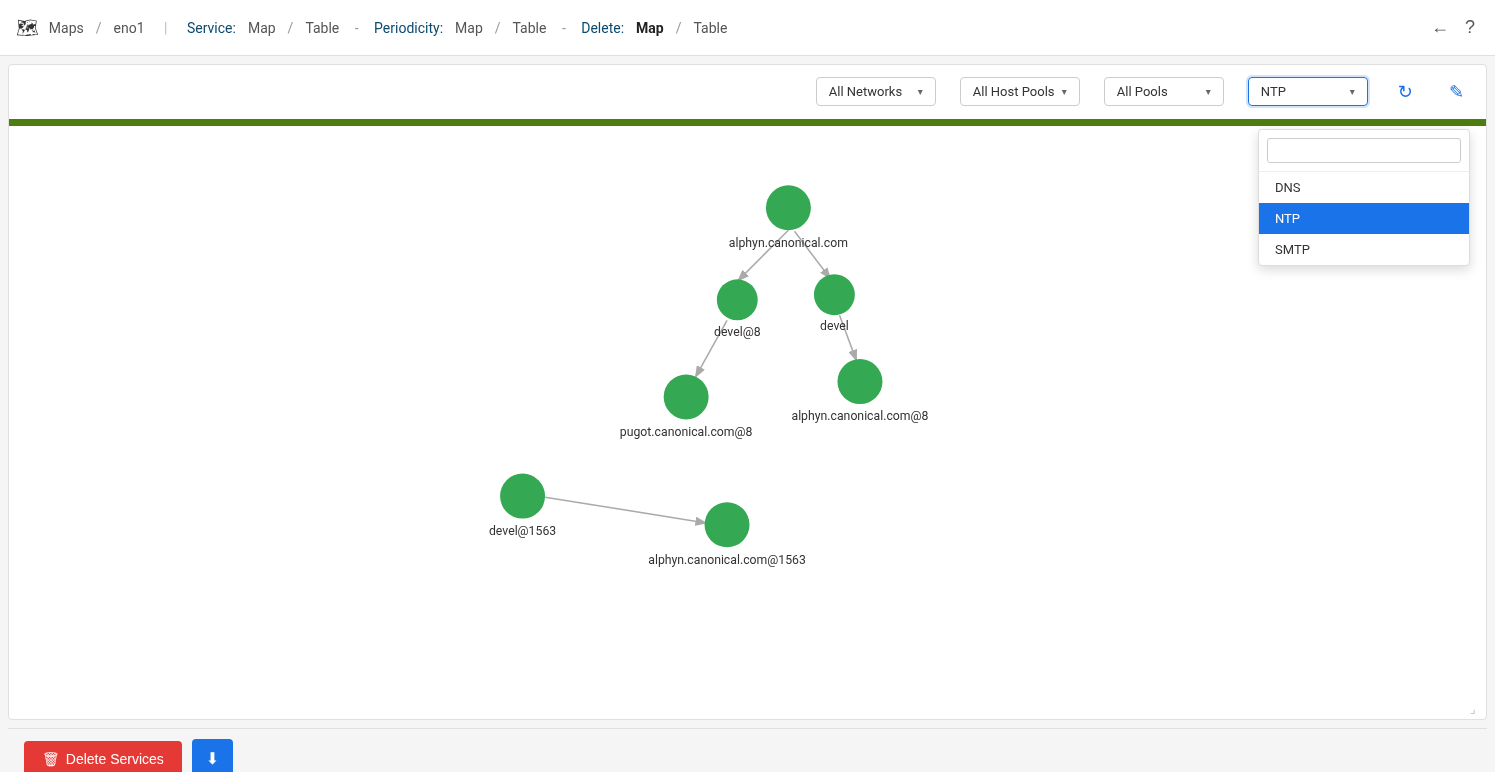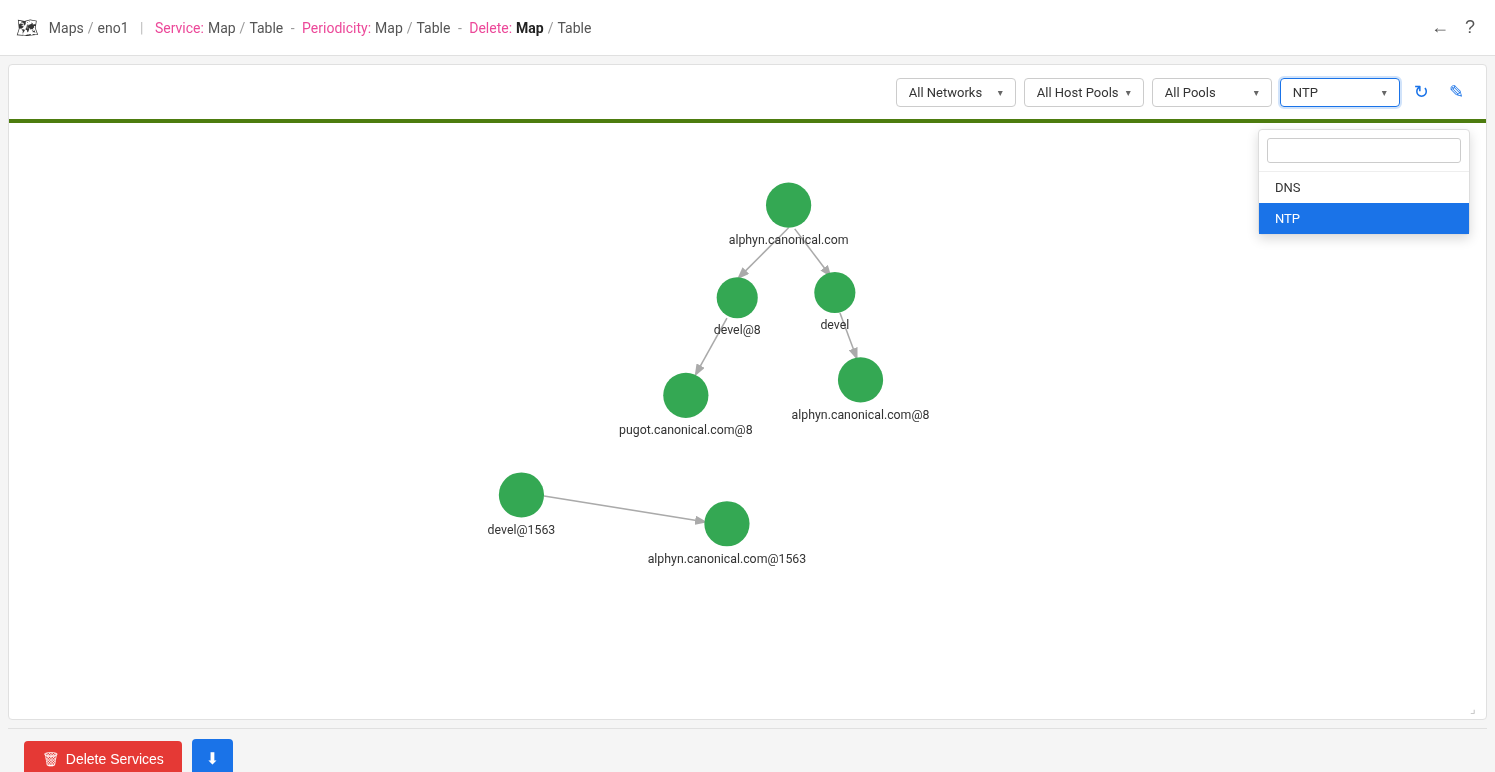--- a/index.html
+++ b/index.html
@@ -9,23 +9,23 @@
     .header {
       display: flex;
       align-items: center;
       height: 56px;
       background: #fff;
       border-bottom: 1px solid #e0e0e0;
       padding: 0 16px;
       gap: 6px;
     }
     .header-icon { color: #333; font-size: 18px; margin-right: 4px; }
-    .breadcrumb { display: flex; align-items: center; gap: 4px; font-size: 14px; color: #555; }
+    .breadcrumb { display: flex; align-items: center; gap: 12px; font-size: 14px; color: #555; }
     .breadcrumb .sep { color: #999; }
-    .breadcrumb .section-label { color: #ec4899; }
+    .breadcrumb .section-label { color: #0c4a6e; }
     .breadcrumb .link { color: #555; cursor: pointer; }
     .breadcrumb .bold { font-weight: 700; color: #222; }
     .breadcrumb .divider { color: #bbb; margin: 0 4px; }
     .header-actions { margin-left: auto; display: flex; gap: 8px; }
     .header-btn { background: none; border: none; cursor: pointer; font-size: 18px; color: #555; padding: 4px; }
 
     
     .main-container {
       display: flex;
       flex-direction: column;
@@ -34,25 +34,25 @@
       margin: 8px;
       border: 1px solid #e0e0e0;
       border-radius: 4px;
       position: relative;
       overflow: hidden;
     }
 
     
     .filter-bar {
       display: flex;
-      align-items: flex-end;
+      align-items: flex-start;
       padding: 12px 16px;
-      gap: 8px;
+      gap: 24px;
       justify-content: flex-end;
-      border-bottom: 4px solid #4d7c0f;
+      border-bottom: 7px solid #4d7c0f;
       position: relative;
       z-index: 10;
     }
 
     .filter-dropdown {
       display: flex;
       align-items: center;
       gap: 6px;
       padding: 6px 12px;
       border: 1px solid #ccc;
@@ -250,20 +250,21 @@
     </div>
     <button class="icon-btn blue">↻</button>
     <button class="icon-btn blue">✎</button>
 
     <div class="dropdown-menu">
       <div class="dropdown-search">
         <input type="text" placeholder="" style="">
       </div>
       <div class="dropdown-item">DNS</div>
       <div class="dropdown-item selected">NTP</div>
+      <div class="dropdown-item">SMTP</div>
     </div>
   </div>
 
   <div class="graph-area">
     <svg class="graph-svg" viewBox="0 0 900 580">
       <defs>
         <marker id="arrowhead" markerWidth="8" markerHeight="6" refX="6" refY="3" orient="auto">
           <polygon points="0 0, 8 3, 0 6" fill="#aaa"></polygon>
         </marker>
       </defs>

